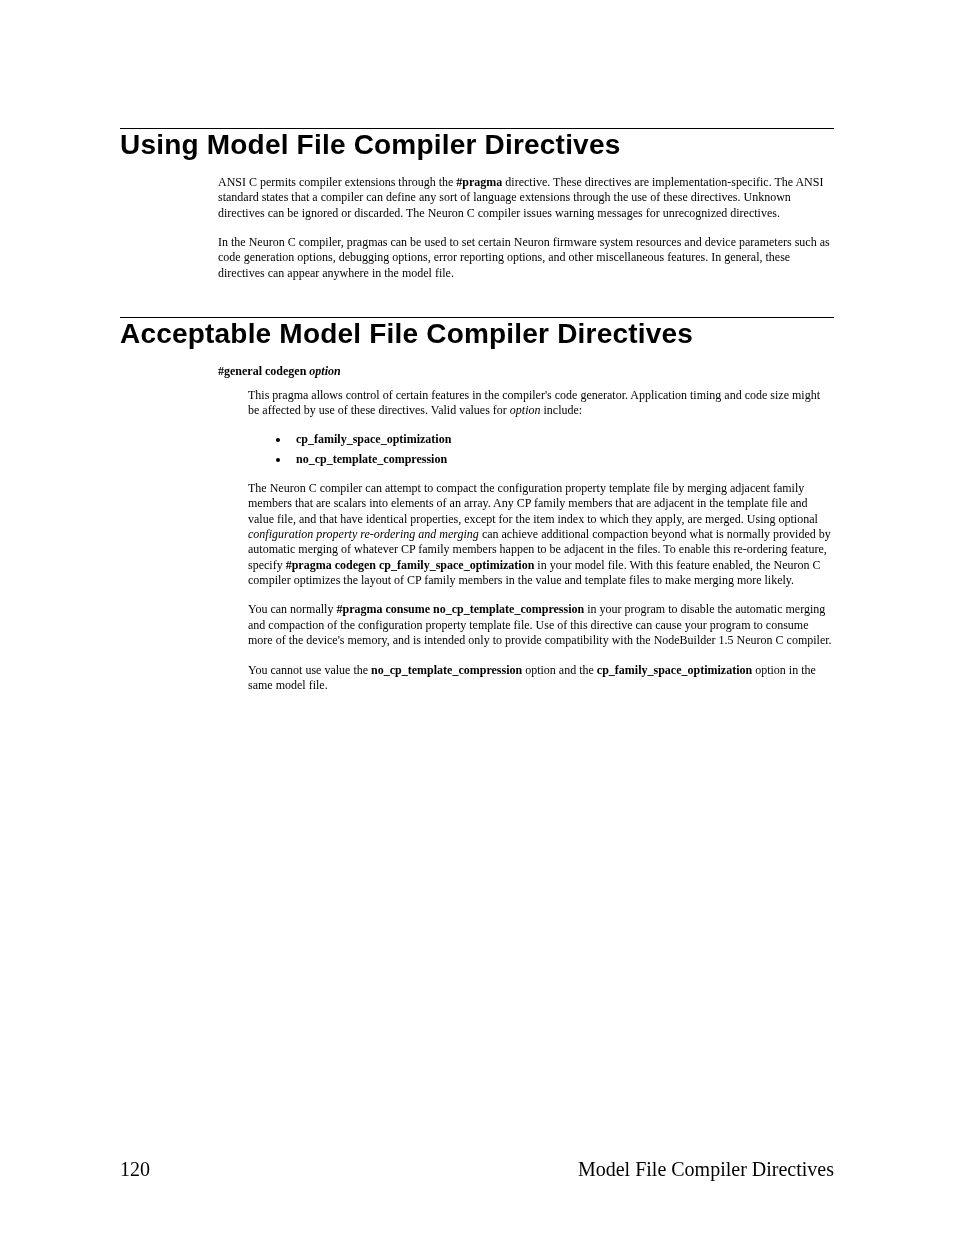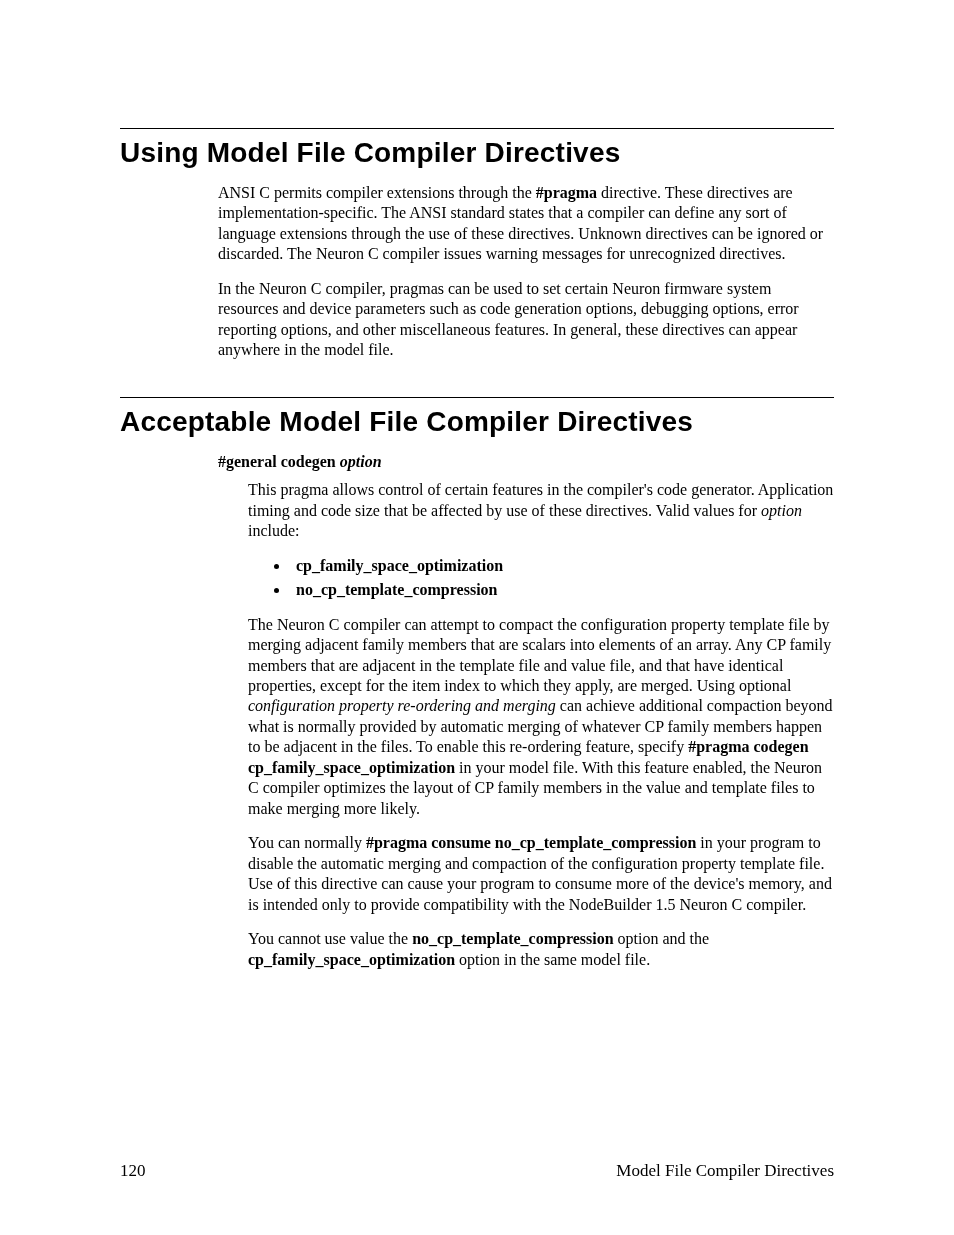--- a/index.html
+++ b/index.html
@@ -14,36 +14,36 @@
   }
   .page {
     box-sizing: border-box;
     width: 954px;
     height: 1235px;
     padding: 92px 120px 0 120px;
     position: relative;
   }
   .section {
     border-top: 1px solid #000;
-    padding-top: 8px;
+    padding-top: 0;
     margin-top: 36px;
   }
   .section:first-child {
     margin-top: 36px;
   }
   h1 {
     font-family: Arial, Helvetica, sans-serif;
     font-weight: bold;
     font-size: 28px;
     margin: 0 0 14px 0;
     letter-spacing: 0.2px;
   }
   .body-block {
     margin-left: 98px;
-    font-size: 16px;
+    font-size: 12px;
     line-height: 1.28;
   }
   .para {
     margin: 0 0 14px 0;
   }
   .subhead {
     margin: 6px 0 8px 0;
   }
   .indent1 {
     margin-left: 30px;
@@ -58,21 +58,21 @@
     padding-left: 6px;
   }
   .b { font-weight: bold; }
   .i { font-style: italic; }
   .bi { font-weight: bold; font-style: italic; }
   .footer {
     position: absolute;
     bottom: 54px;
     left: 120px;
     right: 120px;
-    font-size: 17px;
+    font-size: 20px;
     text-decoration: underline;
   }
   .footer .pageno { float: left; }
   .footer .label { float: right; }
 </style>
 </head>
 <body>
 
 <div class="page">
 
@@ -88,21 +88,21 @@
 
   <div class="section">
     <h1>Acceptable Model File Compiler Directives</h1>
     <div class="body-block">
 
       <p class="subhead">
         <span class="b">#general codegen</span><span class="bi"> option</span>
       </p>
 
       <p class="para indent1">
-        <span>This pragma allows control of certain features in the compiler's code generator.  Application timing and code size that be affected by use of these directives.  Valid values for </span><span class="i">option</span><span> include:</span>
+        <span>This pragma allows control of certain features in the compiler's code generator.  Application timing and code size might be affected by use of these directives.  Valid values for </span><span class="i">option</span><span> include:</span>
       </p>
 
       <ul class="opts">
         <li><span class="b">cp_family_space_optimization</span></li>
         <li><span class="b">no_cp_template_compression</span></li>
       </ul>
 
       <p class="para indent1">
         <span>The Neuron C compiler can attempt to compact the configuration property template file by merging adjacent family members that are scalars into elements of an array.  Any CP family members that are adjacent in the template file and value file, and that have identical properties, except for the item index to which they apply, are merged.  Using optional </span><span class="i">configuration property re-ordering and merging</span><span> can achieve additional compaction beyond what is normally provided by automatic merging of whatever CP family members happen to be adjacent in the files.  To enable this re-ordering feature, specify </span><span class="b">#pragma codegen cp_family_space_optimization</span><span> in your model file.  With this feature enabled, the Neuron C compiler optimizes the layout of CP family members in the value and template files to make merging more likely.</span>
       </p>

